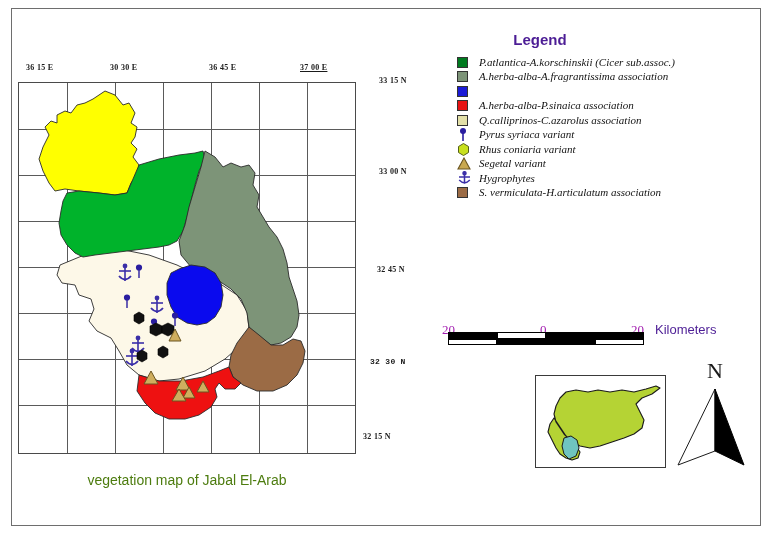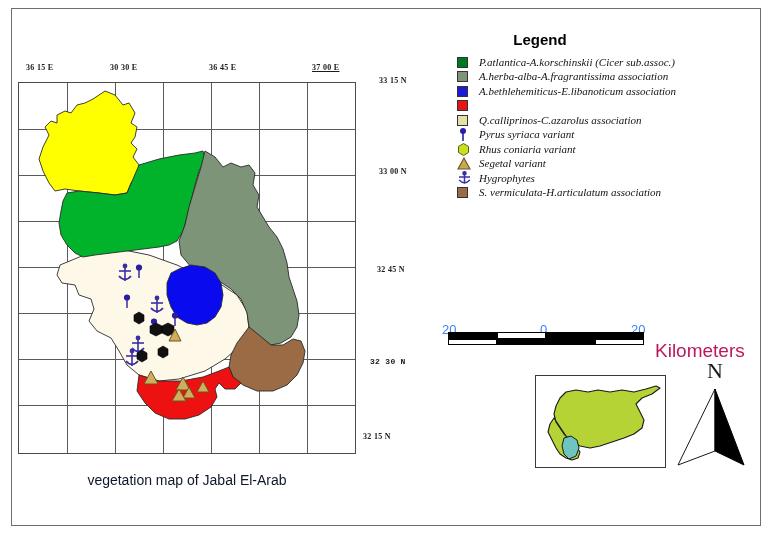--- a/index.html
+++ b/index.html
@@ -67,34 +67,34 @@
 
   
   #map-title {
     position: absolute;
     left: 18px;
     top: 472px;
     width: 338px;
     text-align: center;
     font-family: "Liberation Sans", sans-serif;
     font-size: 14px;
-    color: #0f172a;
+    color: #4d7c0f;
   }
 
   
   #legend-title {
     position: absolute;
     left: 440px;
     top: 31px;
     width: 200px;
     text-align: center;
     font-family: "Liberation Sans", sans-serif;
     font-size: 15px;
     font-weight: bold;
-    color: #000000;
+    color: #4c1d95;
   }
   #legend-list {
     position: absolute;
     left: 457px;
     top: 55px;
     width: 300px;
   }
   .legend-row {
     position: relative;
     height: 14.5px;
@@ -134,31 +134,31 @@
   }
   .sb-seg {
     position: absolute;
     box-sizing: border-box;
     border: 1px solid #000000;
   }
   .sb-black { background: #000000; }
   .sb-white { background: #ffffff; }
   .sb-num {
     position: absolute;
-    font-family: Liberation Sans, sans-serif;
+    font-family: Liberation Serif, serif;
     font-size: 13px;
-    color: #3b82f6;
+    color: #a21caf;
   }
   #scale-units {
     position: absolute;
     left: 655px;
-    top: 340px;
+    top: 322px;
     font-family: "Liberation Sans", sans-serif;
-    font-size: 19px;
-    color: #be185d;
+    font-size: 13px;
+    color: #4c1d95;
   }
 
   
   #inset-frame {
     position: absolute;
     left: 535px;
     top: 375px;
     width: 131px;
     height: 93px;
     border: 1px solid #3a3a3a;
@@ -198,21 +198,21 @@
 </head>
 <body>
 
 <div id="page">
 
   <div id="page-border"></div>
 
   <div class="coord-label" style="left:13px; top:63px;margin-left:13px;">36 15 E</div>
   <div class="coord-label" style="left:110px; top:63px;">30 30 E</div>
   <div class="coord-label" style="left:209px; top:63px;">36 45 E</div>
-  <div class="coord-label" style="left:312px; top:63px;text-decoration:underline;">37 00 E</div>
+  <div class="coord-label" style="left:300px; top:63px;text-decoration:underline;">37 00 E</div>
 
   <div class="coord-label" style="left:379px; top:76px;">33 15 N</div>
   <div class="coord-label" style="left:379px; top:167px;">33 00 N</div>
   <div class="coord-label" style="left:377px; top:265px;">32 45 N</div>
   <div class="coord-label" style="left:370px; top:357px;font-family:Liberation Mono, monospace;">32 30 N</div>
   <div class="coord-label" style="left:363px; top:432px;">32 15 N</div>
 
   <div id="map-frame">
 
     <div id="map-grid">
@@ -351,27 +351,27 @@
       <span class="legend-swatch-wrap">
         <span class="legend-swatch" style="background:#7d9478;"></span>
       </span>
       <span class="legend-label">A.herba-alba-A.fragrantissima association</span>
     </div>
 
     <div class="legend-row">
       <span class="legend-swatch-wrap">
         <span class="legend-swatch" style="background:#1b1bd6;"></span>
       </span>
-      <span class="legend-label">A.bethlehemiticus-E.libanoticum association</span>
     </div>
 
     <div class="legend-row">
       <span class="legend-swatch-wrap">
         <span class="legend-swatch" style="background:#e81414;"></span>
       </span>
+      <span class="legend-label">A.herba-alba-P.sinaica association</span>
     </div>
 
     <div class="legend-row">
       <span class="legend-swatch-wrap">
         <span class="legend-swatch" style="background:#e3e0a8;"></span>
       </span>
       <span class="legend-label">Q.calliprinos-C.azarolus association</span>
     </div>
 
     <div class="legend-row">

